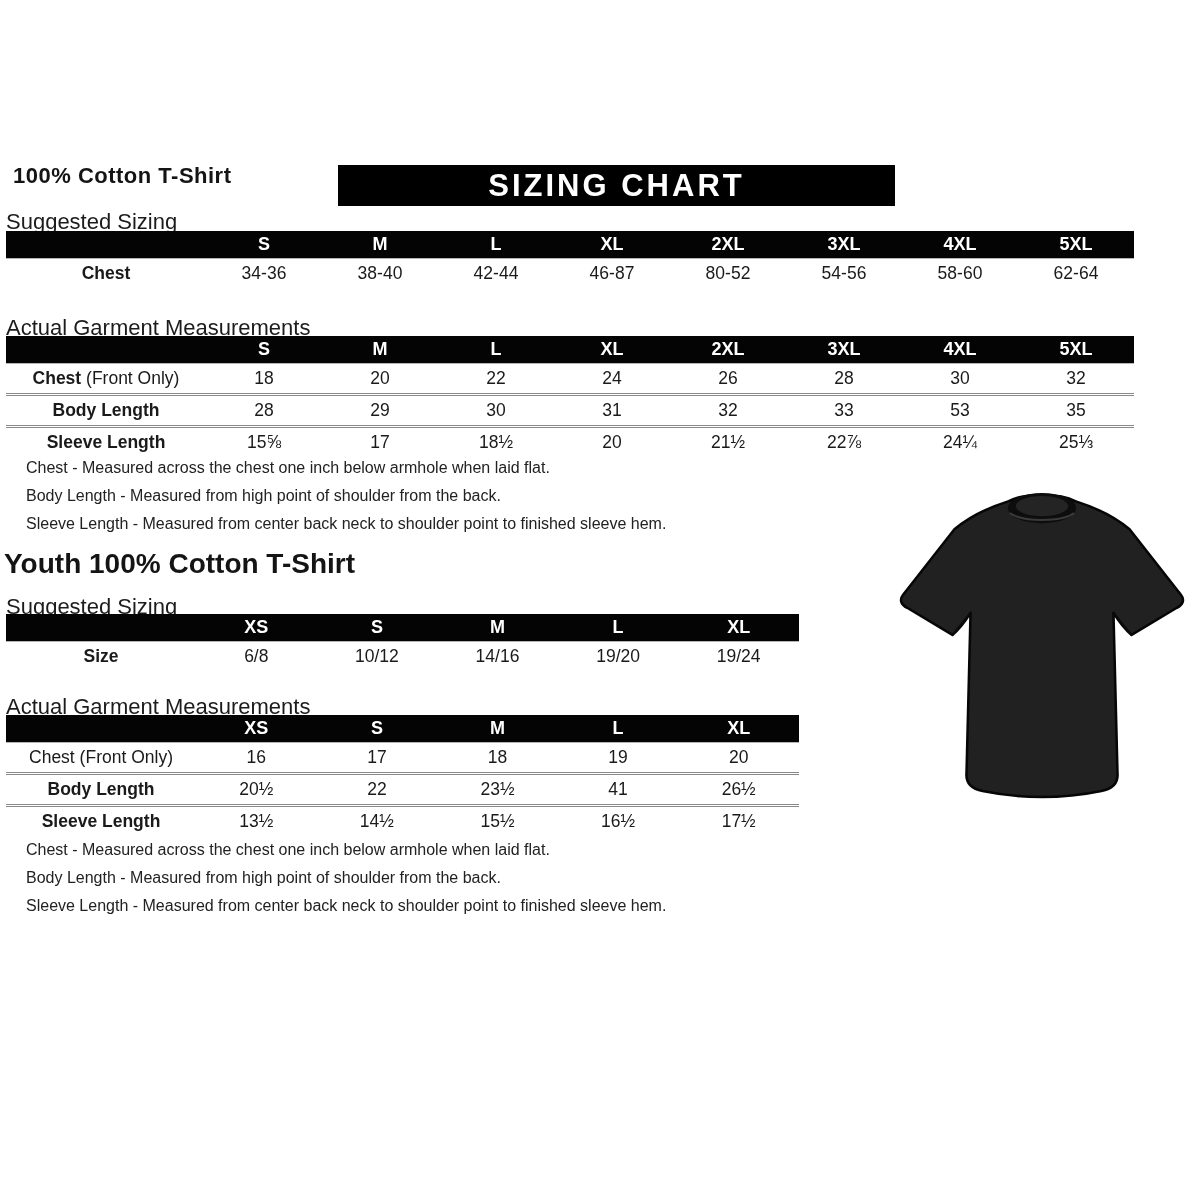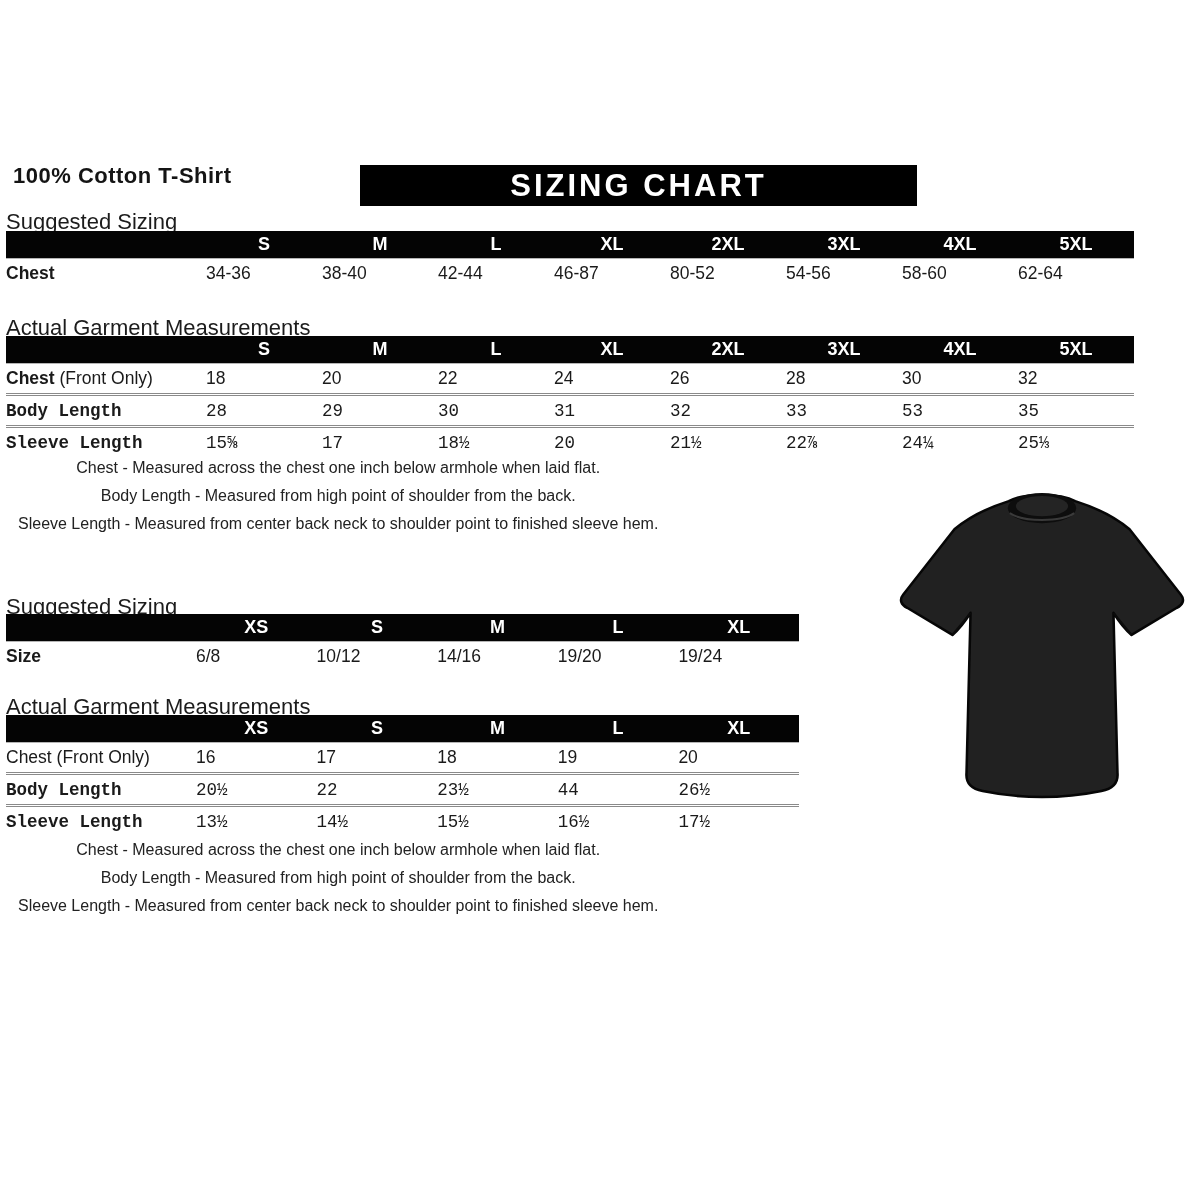--- a/index.html
+++ b/index.html
@@ -2,37 +2,37 @@
 <html><head>
 <meta charset="utf-8">
 <style>
   html,body{margin:0;padding:0;background:#ffffff;}
   #page{position:relative;width:1200px;height:1200px;background:#ffffff;overflow:hidden;
         font-family:"Liberation Sans", sans-serif;color:#1a1a1a;}
 
   .abs{position:absolute;}
 
   .main-title{left:13px;top:163px;font-size:22px;font-weight:bold;color:#141414;letter-spacing:0.5px;}
-  .banner{left:360px;top:165px;width:557px;height:41px;background:#000000;color:#ffffff;
+  .banner{left:338px;top:165px;width:557px;height:41px;background:#000000;color:#ffffff;
           font-size:31px;font-weight:bold;letter-spacing:3px;text-align:center;line-height:42px;}
   .section-label{font-size:22px;color:#1c1c1c;}
   .youth-title{left:4px;top:548px;font-size:28px;font-weight:bold;color:#141414;}
 
   table.tbl{border-collapse:collapse;table-layout:fixed;}
   table.tbl th{background:#040404;color:#ffffff;font-weight:bold;font-size:18px;
                height:27px;padding:0;text-align:center;border-bottom:1px solid #b5b5b5;}
-  table.tbl td{font-size:17.5px;height:29px;padding:0;text-align:left;color:#1a1a1a;}
+  table.tbl td{font-size:17.5px;height:29px;padding:0;text-align:center;color:#1a1a1a;}
   td.lblcell, th.lblcell{text-align:left;padding-left:14px;}
   .bold{font-weight:bold;}
-  tr.sep td{border-top:3px double #8a8a8a;font-family:Liberation Mono, monospace;}
+  tr.sep td{border-top:3px double #8a8a8a;}
 
   .adult-tbl{width:1128px;}
   .youth-tbl{width:793px;}
 
-  .notes p{margin:0 0 11px 4px;font-size:16px;color:#222222;line-height:17px;text-align:center;}
+  .notes p{margin:0 0 11px 12px;font-size:16px;color:#222222;line-height:17px;}
 
   .shirt-wrap{left:888px;top:476px;width:308px;height:334px;}
 </style>
 </head>
 <body>
 
 <div id="page">
 
   <div class="abs main-title">100% Cotton T-Shirt</div>
   <div class="abs banner">SIZING CHART</div>
@@ -142,20 +142,21 @@
       </tr>
     </tbody>
   </table>
 
   <div class="abs notes" style="left:14px;top:459px;">
     <p>Chest - Measured across the chest one inch below armhole when laid flat.</p>
     <p>Body Length - Measured from high point of shoulder from the back.</p>
     <p>Sleeve Length - Measured from center back neck to shoulder point to finished sleeve hem.</p>
   </div>
 
+  <div class="abs youth-title">Youth 100% Cotton T-Shirt</div>
 
   <div class="abs section-label" style="left:6px;top:594px;">Suggested Sizing</div>
 
   <table class="abs tbl youth-tbl" style="left:6px;top:614px;">
     <colgroup>
         <col style="width:190px">
         <col>
         <col>
         <col>
         <col>
@@ -211,21 +212,21 @@
         <td>17</td>
         <td>18</td>
         <td>19</td>
         <td>20</td>
       </tr>
       <tr class="sep">
         <td class="lblcell bold">Body Length</td>
         <td>20½</td>
         <td>22</td>
         <td>23½</td>
-        <td>44</td>
+        <td>41</td>
         <td>26½</td>
       </tr>
       <tr class="sep">
         <td class="lblcell bold">Sleeve Length</td>
         <td>13½</td>
         <td>14½</td>
         <td>15½</td>
         <td>16½</td>
         <td>17½</td>
       </tr>

